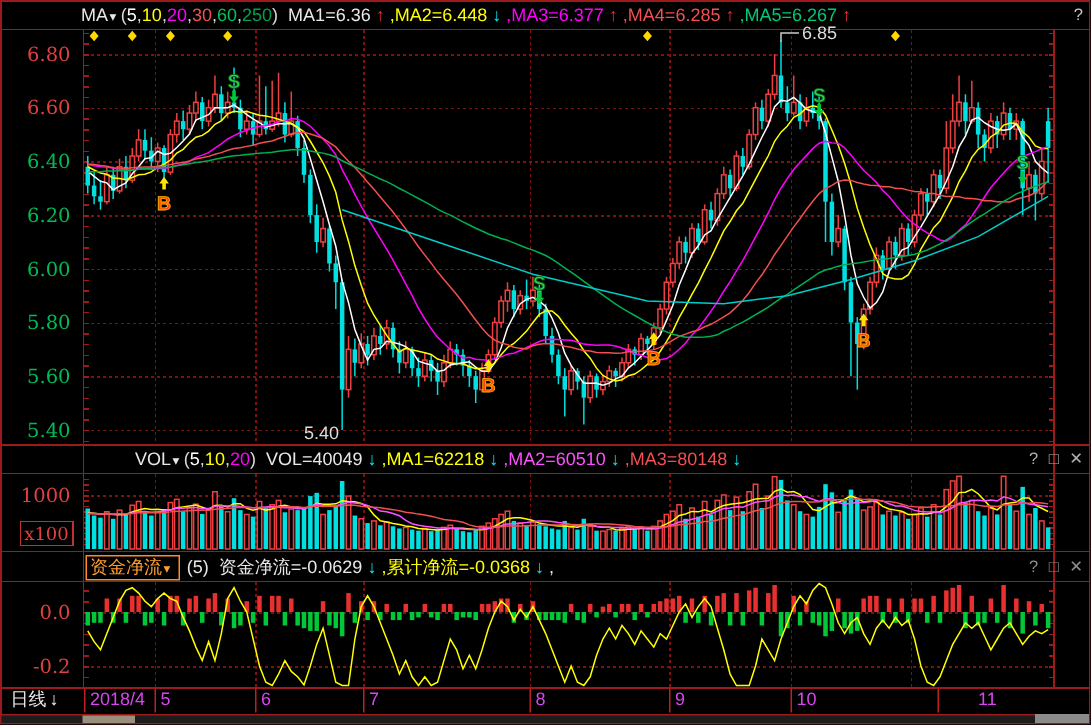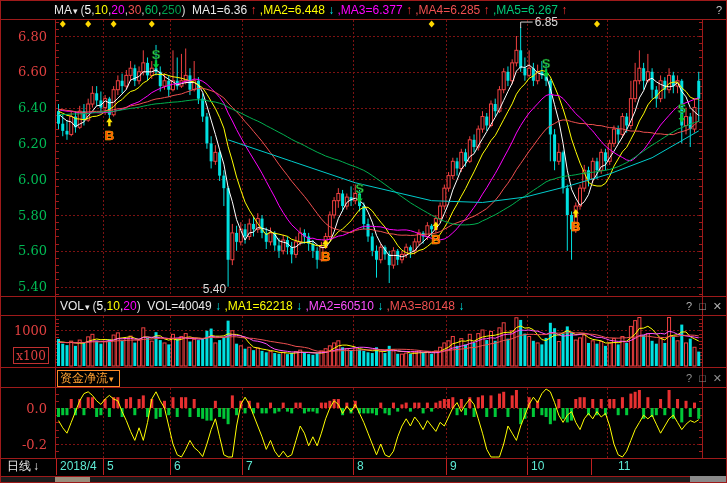--- a/index.html
+++ b/index.html
@@ -9,21 +9,21 @@
   .hdr{position:absolute;left:0;right:0;height:18px;display:flex;align-items:center;
        white-space:pre;font-size:12px;line-height:18px;z-index:3;}
   .dd{cursor:pointer;color:#e8e8e8;}
   .caret{font-size:9px;padding:0 3px 0 1px;color:#e8e8e8;}
   .flowbox{border:1px solid #ff8c28;color:#ffa030;padding:0 2px;height:15px;line-height:14px;
            margin-right:5px;cursor:pointer;}
   .flowbox .caret{color:#ffa030;}
   .winbtns{position:absolute;right:5px;top:0;display:flex;gap:7px;font-size:11px;
            color:#b0b0b0;line-height:18px;}
   .winbtns span{cursor:pointer;}
-  .month{position:absolute;top:459px;height:16px;line-height:15px;color:#5eead4;font-size:12px;
+  .month{position:absolute;top:459px;height:16px;line-height:15px;color:#d946ef;font-size:12px;
          border-left:1px solid #c02020;padding-left:3px;z-index:3;}
   #period-cell{position:absolute;left:0;top:459px;width:55px;height:16px;line-height:15px;
          color:#e8e8e8;font-size:12px;padding-left:7px;z-index:3;cursor:pointer;}
   #period-cell b{margin-left:2px;}
   #scrollstrip{position:absolute;left:1px;right:1px;bottom:1px;height:5px;background:#1c1c1c;z-index:3;}
   #scrollthumb{position:absolute;left:54px;top:0;width:35px;height:5px;background:#9a8f7d;}
   #scrollcorner{position:absolute;right:0;top:-1px;width:36px;height:6px;background:#8a8a8a;}
 </style>
 </head>
 <body>
@@ -864,51 +864,52 @@
         <path d="M596.98,20.5 l3,3.5 l-3,3.5 l-3,-3.5 Z" fill="#ffd800"></path>
       </g>
     </svg>
 
   <div class="hdr" id="hdr-main" style="top:1px;padding-left:54px;">
     <span class="dd"><span>MA</span><span class="caret">▾</span></span>
     <span><span style="color: rgb(216, 216, 216);">(</span><span style="color: rgb(255, 255, 255);">5</span><span style="color: rgb(216, 216, 216);">,</span><span style="color: rgb(255, 255, 0);">10</span><span style="color: rgb(216, 216, 216);">,</span><span style="color: rgb(255, 0, 255);">20</span><span style="color: rgb(216, 216, 216);">,</span><span style="color: rgb(240, 80, 80);">30</span><span style="color: rgb(216, 216, 216);">,</span><span style="color: rgb(0, 192, 96);">60</span><span style="color: rgb(216, 216, 216);">,</span><span style="color: rgb(0, 160, 80);">250</span><span style="color: rgb(216, 216, 216);">)  </span><span style="color: rgb(232, 232, 232);">MA1=6.36</span><span style="color: rgb(255, 50, 50);"> ↑ </span><span style="color: rgb(255, 255, 0);">,MA2=6.448</span><span style="color: rgb(0, 229, 229);"> ↓ </span><span style="color: rgb(255, 0, 255);">,MA3=6.377</span><span style="color: rgb(255, 50, 50);"> ↑ </span><span style="color: rgb(240, 80, 80);">,MA4=6.285</span><span style="color: rgb(255, 50, 50);"> ↑ </span><span style="color: rgb(0, 200, 120);">,MA5=6.267</span><span style="color: rgb(255, 50, 50);"> ↑</span></span>
     <span class="winbtns"><span style="color:#c8c8c8;">?</span></span>
   </div>
 
-  <div class="hdr" id="hdr-vol" style="top:297px;padding-left:60px;">
+  <div class="hdr" id="hdr-vol" style="top:297px;padding-left:90px;">
     <span class="dd"><span>VOL</span><span class="caret">▾</span></span>
     <span><span style="color: rgb(216, 216, 216);">(</span><span style="color: rgb(255, 255, 255);">5</span><span style="color: rgb(216, 216, 216);">,</span><span style="color: rgb(255, 255, 0);">10</span><span style="color: rgb(216, 216, 216);">,</span><span style="color: rgb(255, 0, 255);">20</span><span style="color: rgb(216, 216, 216);">)  </span><span style="color: rgb(232, 232, 232);">VOL=40049</span><span style="color: rgb(0, 229, 229);"> ↓ </span><span style="color: rgb(255, 255, 0);">,MA1=62218</span><span style="color: rgb(0, 229, 229);"> ↓ </span><span style="color: rgb(255, 80, 255);">,MA2=60510</span><span style="color: rgb(0, 229, 229);"> ↓ </span><span style="color: rgb(240, 80, 80);">,MA3=80148</span><span style="color: rgb(0, 229, 229);"> ↓</span></span>
     <span class="winbtns">
       <span>?</span>
       <span>□</span>
       <span>✕</span>
     </span>
   </div>
 
   <div class="hdr" id="hdr-flow" style="top:369px;padding-left:57px;">
     <span class="flowbox"><span>资金净流</span><span class="caret">▾</span></span>
+    <span><span style="color: rgb(232, 232, 232);">(5)  </span><span style="color: rgb(232, 232, 232);">资金净流=-0.0629</span><span style="color: rgb(0, 229, 229);"> ↓ </span><span style="color: rgb(255, 255, 0);">,累计净流=-0.0368</span><span style="color: rgb(0, 229, 229);"> ↓ </span><span style="color: rgb(232, 232, 232);">,</span></span>
     <span class="winbtns" style="color:#8f8f8f;">
       <span>?</span>
       <span>□</span>
       <span>✕</span>
     </span>
   </div>
 
   <div id="period-cell">
     <span>日线</span><b>↓</b>
   </div>
   <div id="months">
       <span class="month" style="left: 56px;">2018/4</span>
       <span class="month" style="left: 103px;">5</span>
       <span class="month" style="left: 170px;">6</span>
       <span class="month" style="left: 242px;">7</span>
       <span class="month" style="left: 353px;">8</span>
       <span class="month" style="left: 446px;">9</span>
       <span class="month" style="left: 527px;">10</span>
-      <span class="month" style="left: 591px; padding-left: 26px;">11</span>
+      <span class="month" style="left: 625px; padding-left: 26px;">11</span>
     </div>
 
   <div id="scrollstrip">
     <div id="scrollthumb"></div>
     <div id="scrollcorner"></div>
   </div>
 
 </div>
 
 </body></html>

